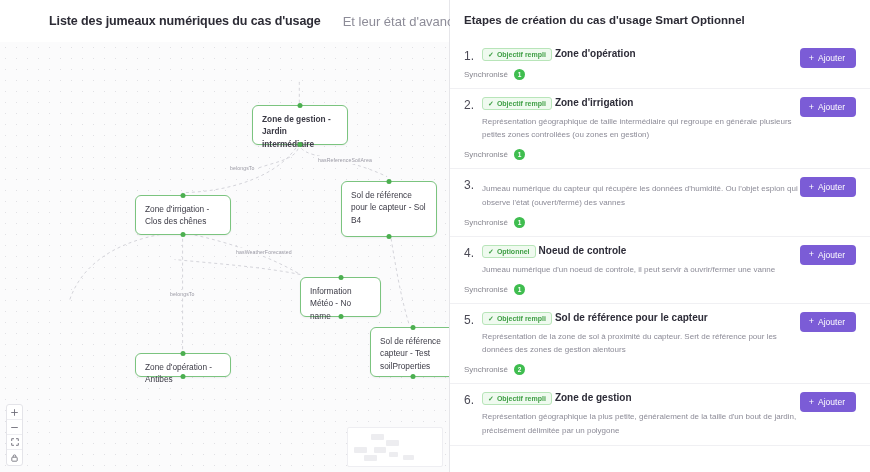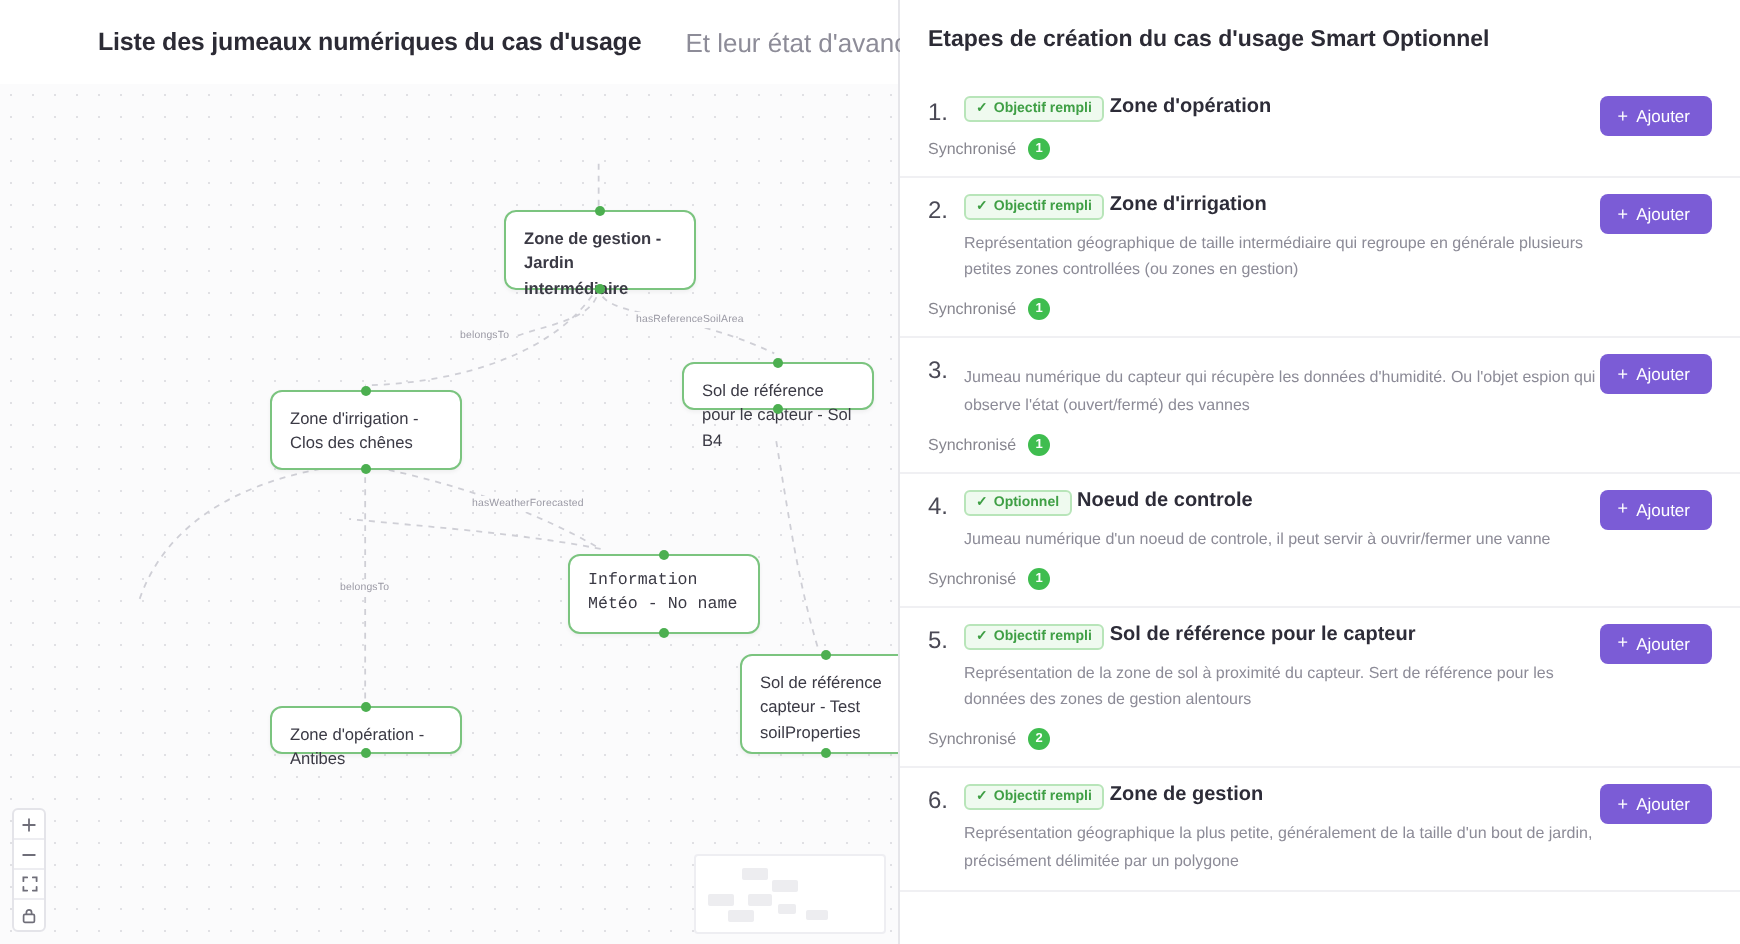--- a/index.html
+++ b/index.html
@@ -248,33 +248,33 @@
           <path d="M301 233 C 260 225, 215 222, 175 218"></path>
         </g>
       </svg>
 
       <div class="node" style="left:252px; top:63px; width:96px; height:40px;font-weight:bold;">
         <span class="handle top"></span>
         <span>Zone de gestion - Jardin intermédiaire</span>
         <span class="handle bottom"></span>
       </div>
 
-      <div class="node" style="left:341px; top:139px; width:96px; height:24px;">
+      <div class="node" style="left:341px; top:139px; width:96px; height:56px;">
         <span class="handle top"></span>
         <span>Sol de référence pour le capteur - Sol B4</span>
         <span class="handle bottom"></span>
       </div>
 
       <div class="node" style="left:135px; top:153px; width:96px; height:40px;">
         <span class="handle top"></span>
         <span>Zone d'irrigation - Clos des chênes</span>
         <span class="handle bottom"></span>
       </div>
 
-      <div class="node" style="left:284px; top:235px; width:96px; height:40px;font-family:Liberation Mono, monospace;">
+      <div class="node" style="left:300px; top:235px; width:81px; height:40px;">
         <span class="handle top"></span>
         <span>Information Météo - No name</span>
         <span class="handle bottom"></span>
       </div>
 
 
       <div class="node" style="left:370px; top:285px; width:86px; height:50px;">
         <span class="handle top"></span>
         <span>Sol de référence capteur - Test soilProperties</span>
         <span class="handle bottom"></span>

